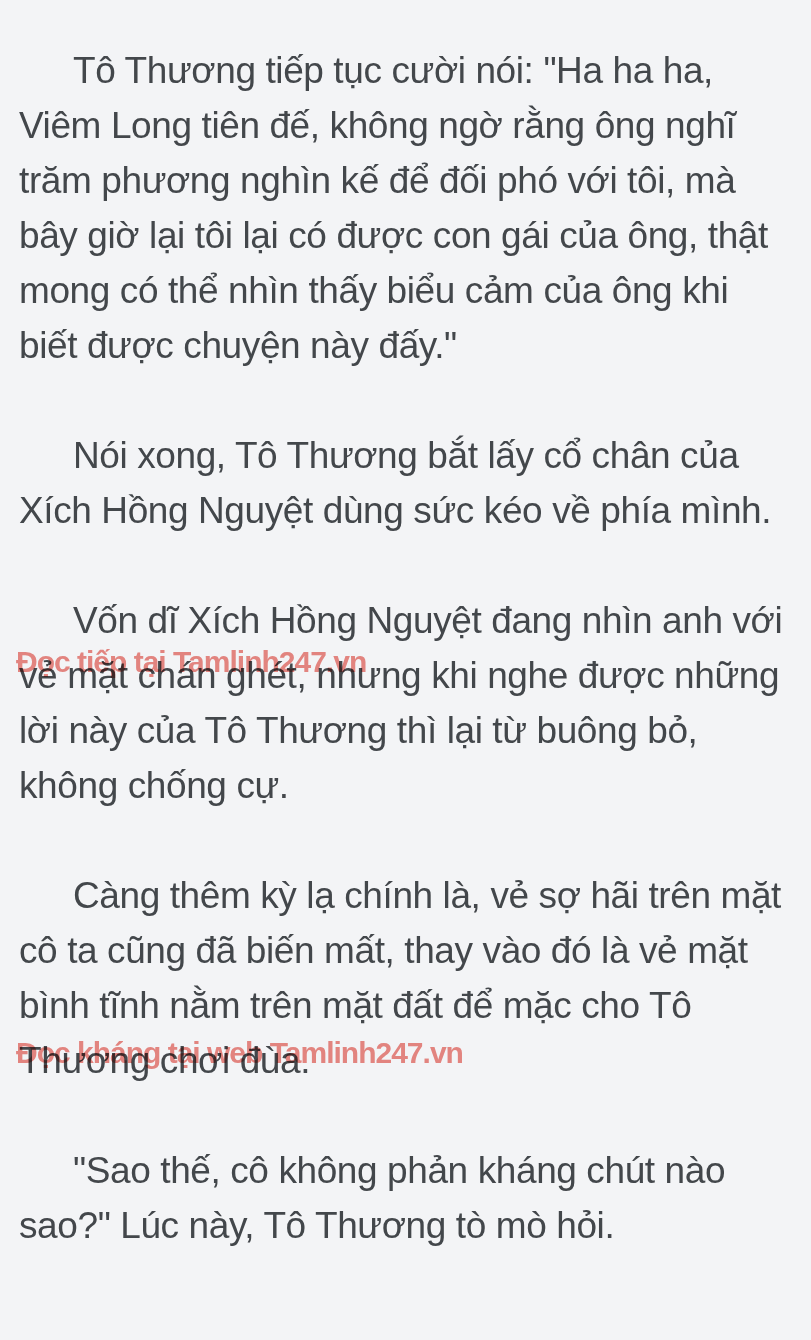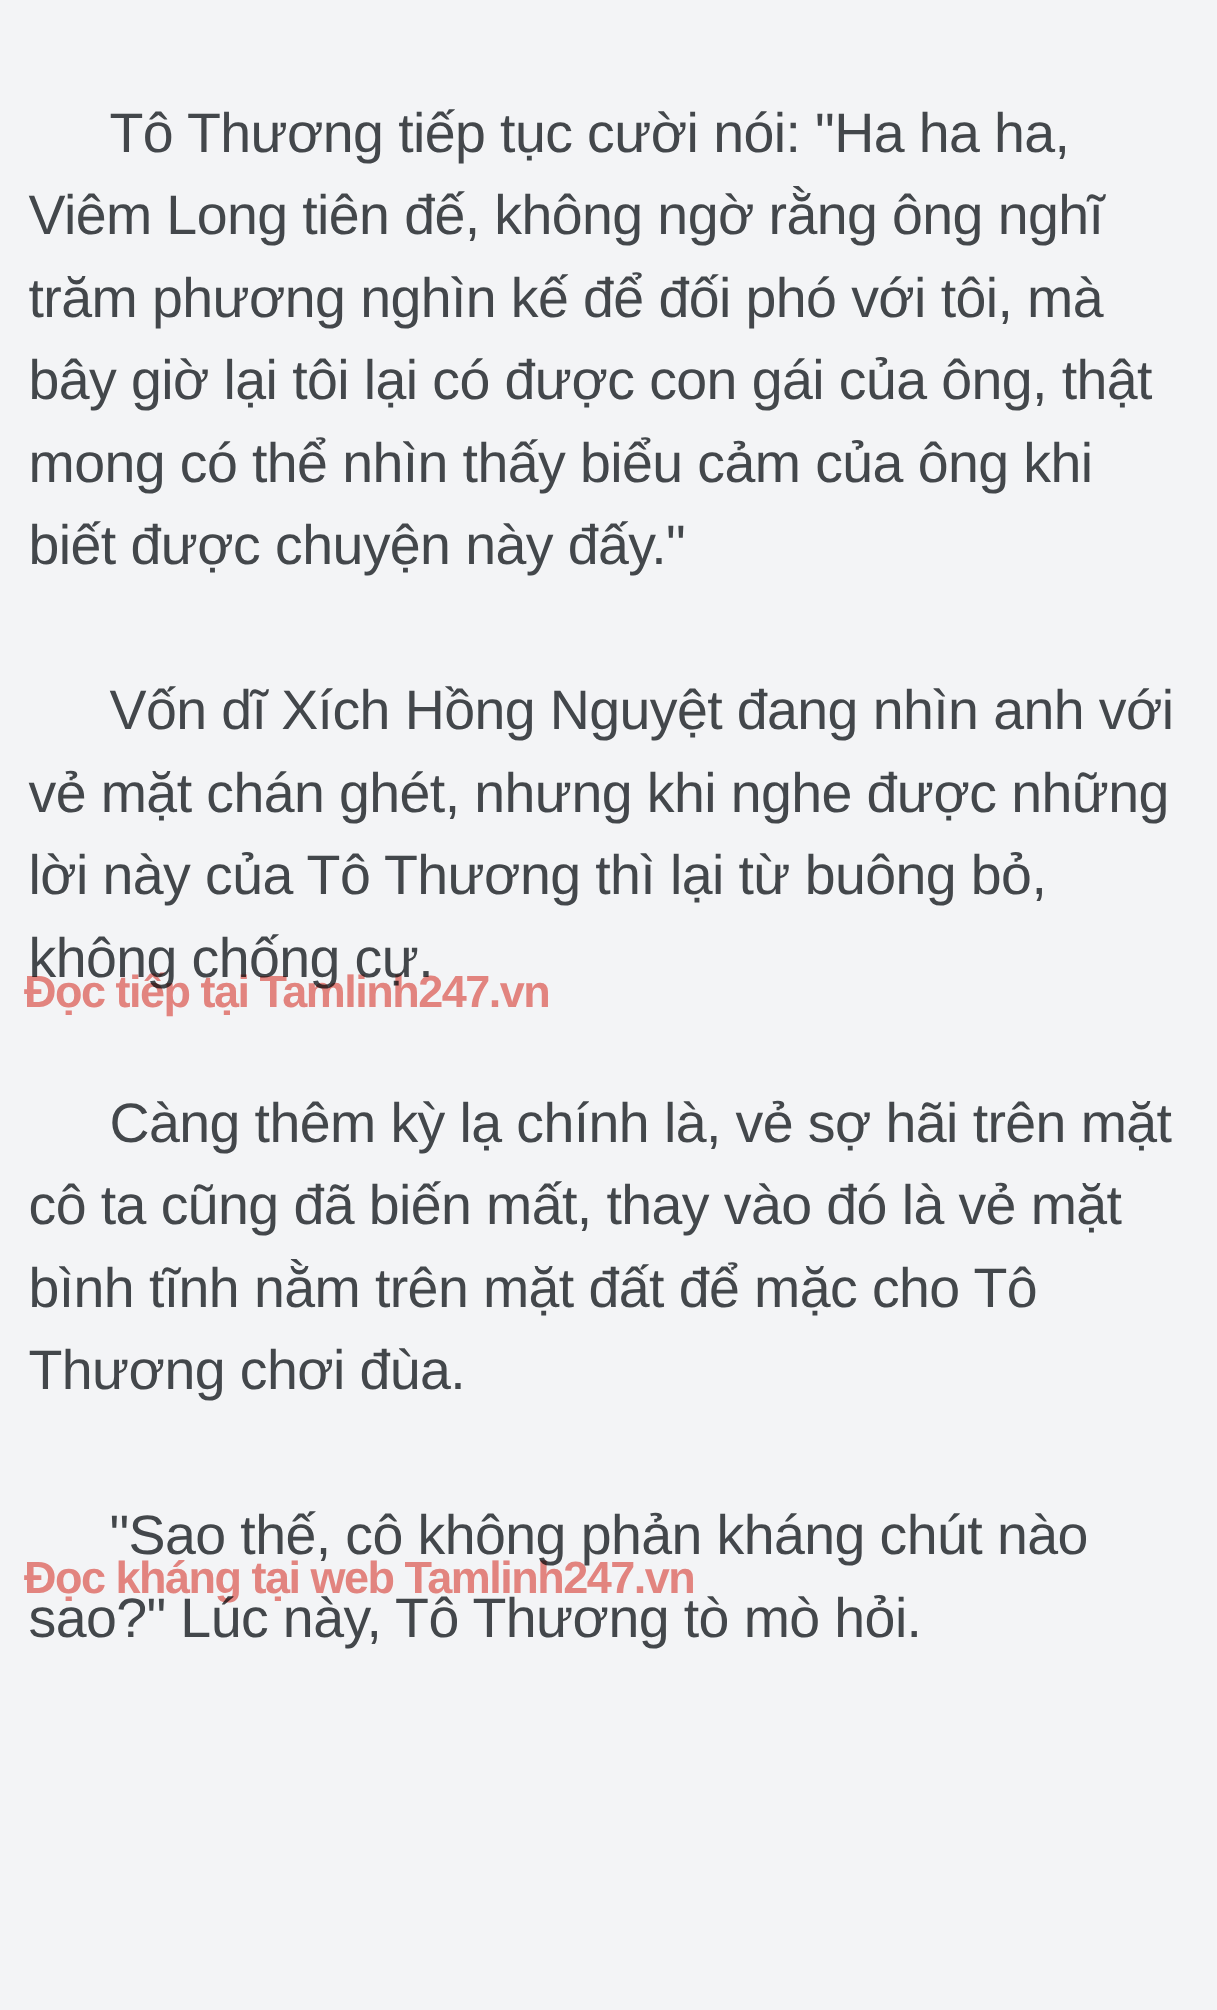--- a/index.html
+++ b/index.html
@@ -16,21 +16,21 @@
     font-family: "Liberation Sans", sans-serif;
   }
   .reader-page {
     position: relative;
     width: 811px;
     height: 1340px;
     background: var(--bg);
   }
   .story-text {
     position: absolute;
-    top: 61px;
+    top: 43px;
     left: 19px;
     right: 19px;
     color: var(--text);
     font-size: 37px;
     line-height: 55px;
     letter-spacing: -0.4px;
     text-align: left;
   }
   .story-text p {
     margin: 0 0 55px 0;
@@ -49,20 +49,21 @@
   }
   .watermark-1 { top: 645px; }
   .watermark-2 { top: 1036px; }
 </style>
 </head>
 <body>
 
 <main class="reader-page">
   <article class="story-text">
     <p>Tô Thương tiếp tục cười nói: "Ha ha ha, Viêm Long tiên đế, không ngờ rằng ông nghĩ trăm phương nghìn kế để đối phó với tôi, mà bây giờ lại tôi lại có được con gái của ông, thật mong có thể nhìn thấy biểu cảm của ông khi biết được chuyện này đấy."</p>
+    <p>Nói xong, Tô Thương bắt lấy cổ chân của Xích Hồng Nguyệt dùng sức kéo về phía mình.</p>
     <p>Vốn dĩ Xích Hồng Nguyệt đang nhìn anh với vẻ mặt chán ghét, nhưng khi nghe được những lời này của Tô Thương thì lại từ buông bỏ, không chống cự.</p>
     <p>Càng thêm kỳ lạ chính là, vẻ sợ hãi trên mặt cô ta cũng đã biến mất, thay vào đó là vẻ mặt bình tĩnh nằm trên mặt đất để mặc cho Tô Thương chơi đùa.</p>
     <p>"Sao thế, cô không phản kháng chút nào sao?" Lúc này, Tô Thương tò mò hỏi.</p>
   </article>
 
   <div class="watermark watermark-1">Đọc tiếp tại Tamlinh247.vn</div>
   <div class="watermark watermark-2">Đọc kháng tại web Tamlinh247.vn</div>
 </main>
 
 </body></html>

